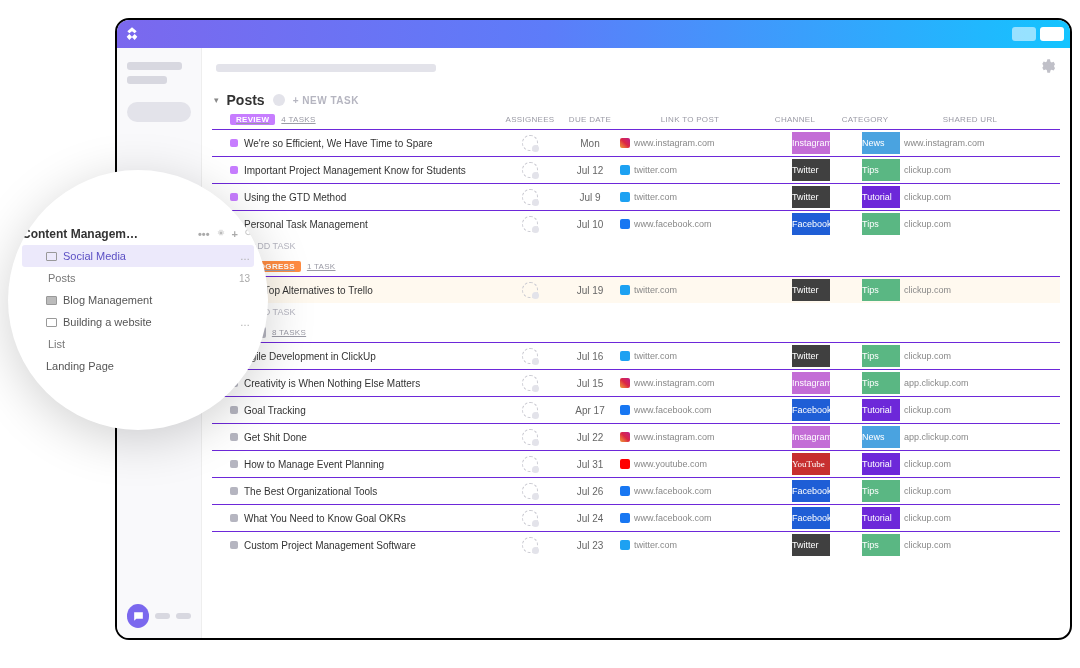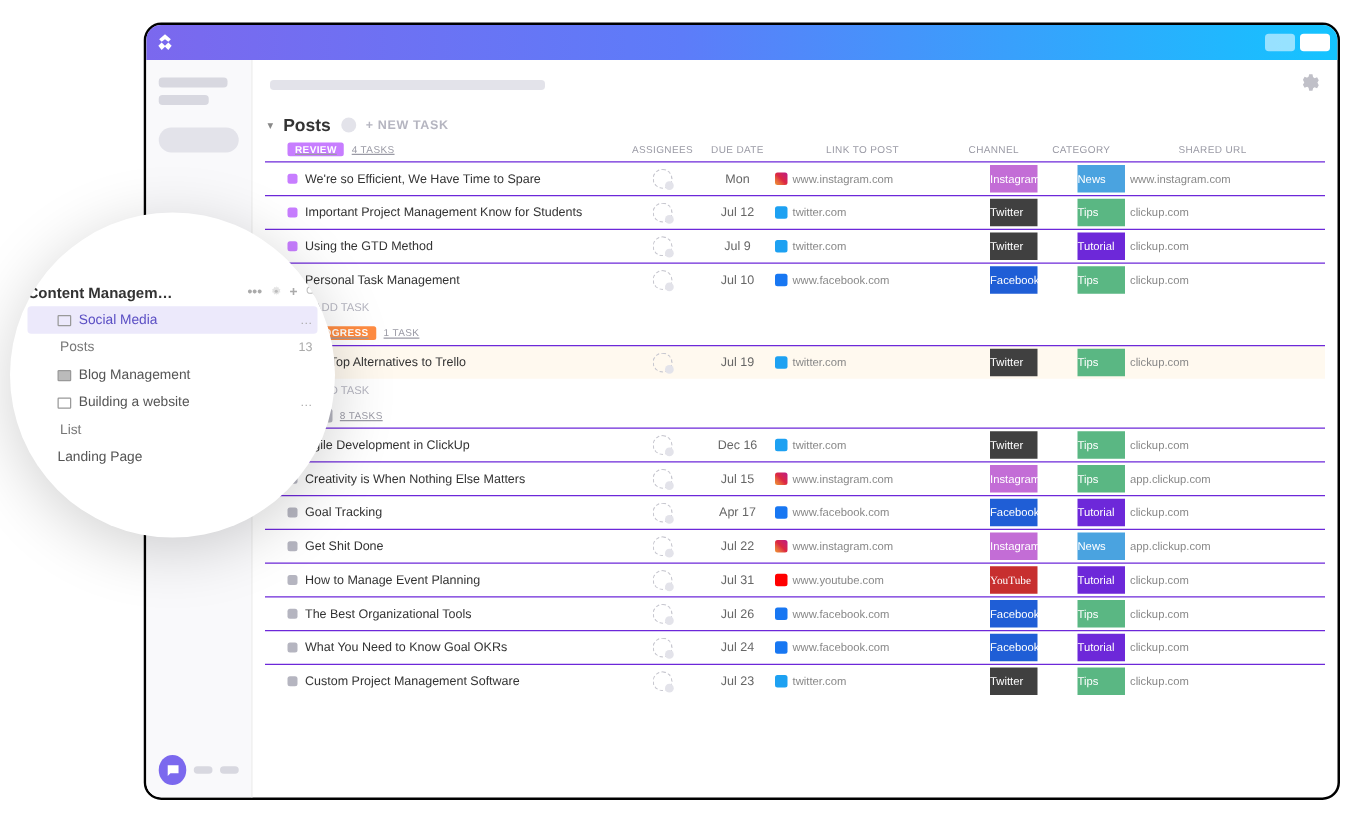--- a/index.html
+++ b/index.html
@@ -265,21 +265,21 @@
               <div></div>
             </div>
             <div class="row">
               <div class="cell-title">
                 <span class="sq sq-open"></span>
                 <span>Agile Development in ClickUp</span>
               </div>
               <div class="assignee">
                 <span class="avatar"></span>
               </div>
-              <div class="date">Dec 16</div>
+              <div class="date">Jul 16</div>
               <div class="link">
                 <span class="ic ic-tw"></span>
                 <span>twitter.com</span>
               </div>
               <div class="badge b-twitter">Twitter</div>
               <div class="badge b-tips">Tips</div>
               <div class="shared">
                 <span class="ic ic-cu"></span>
                 <span>clickup.com</span>
               </div>

